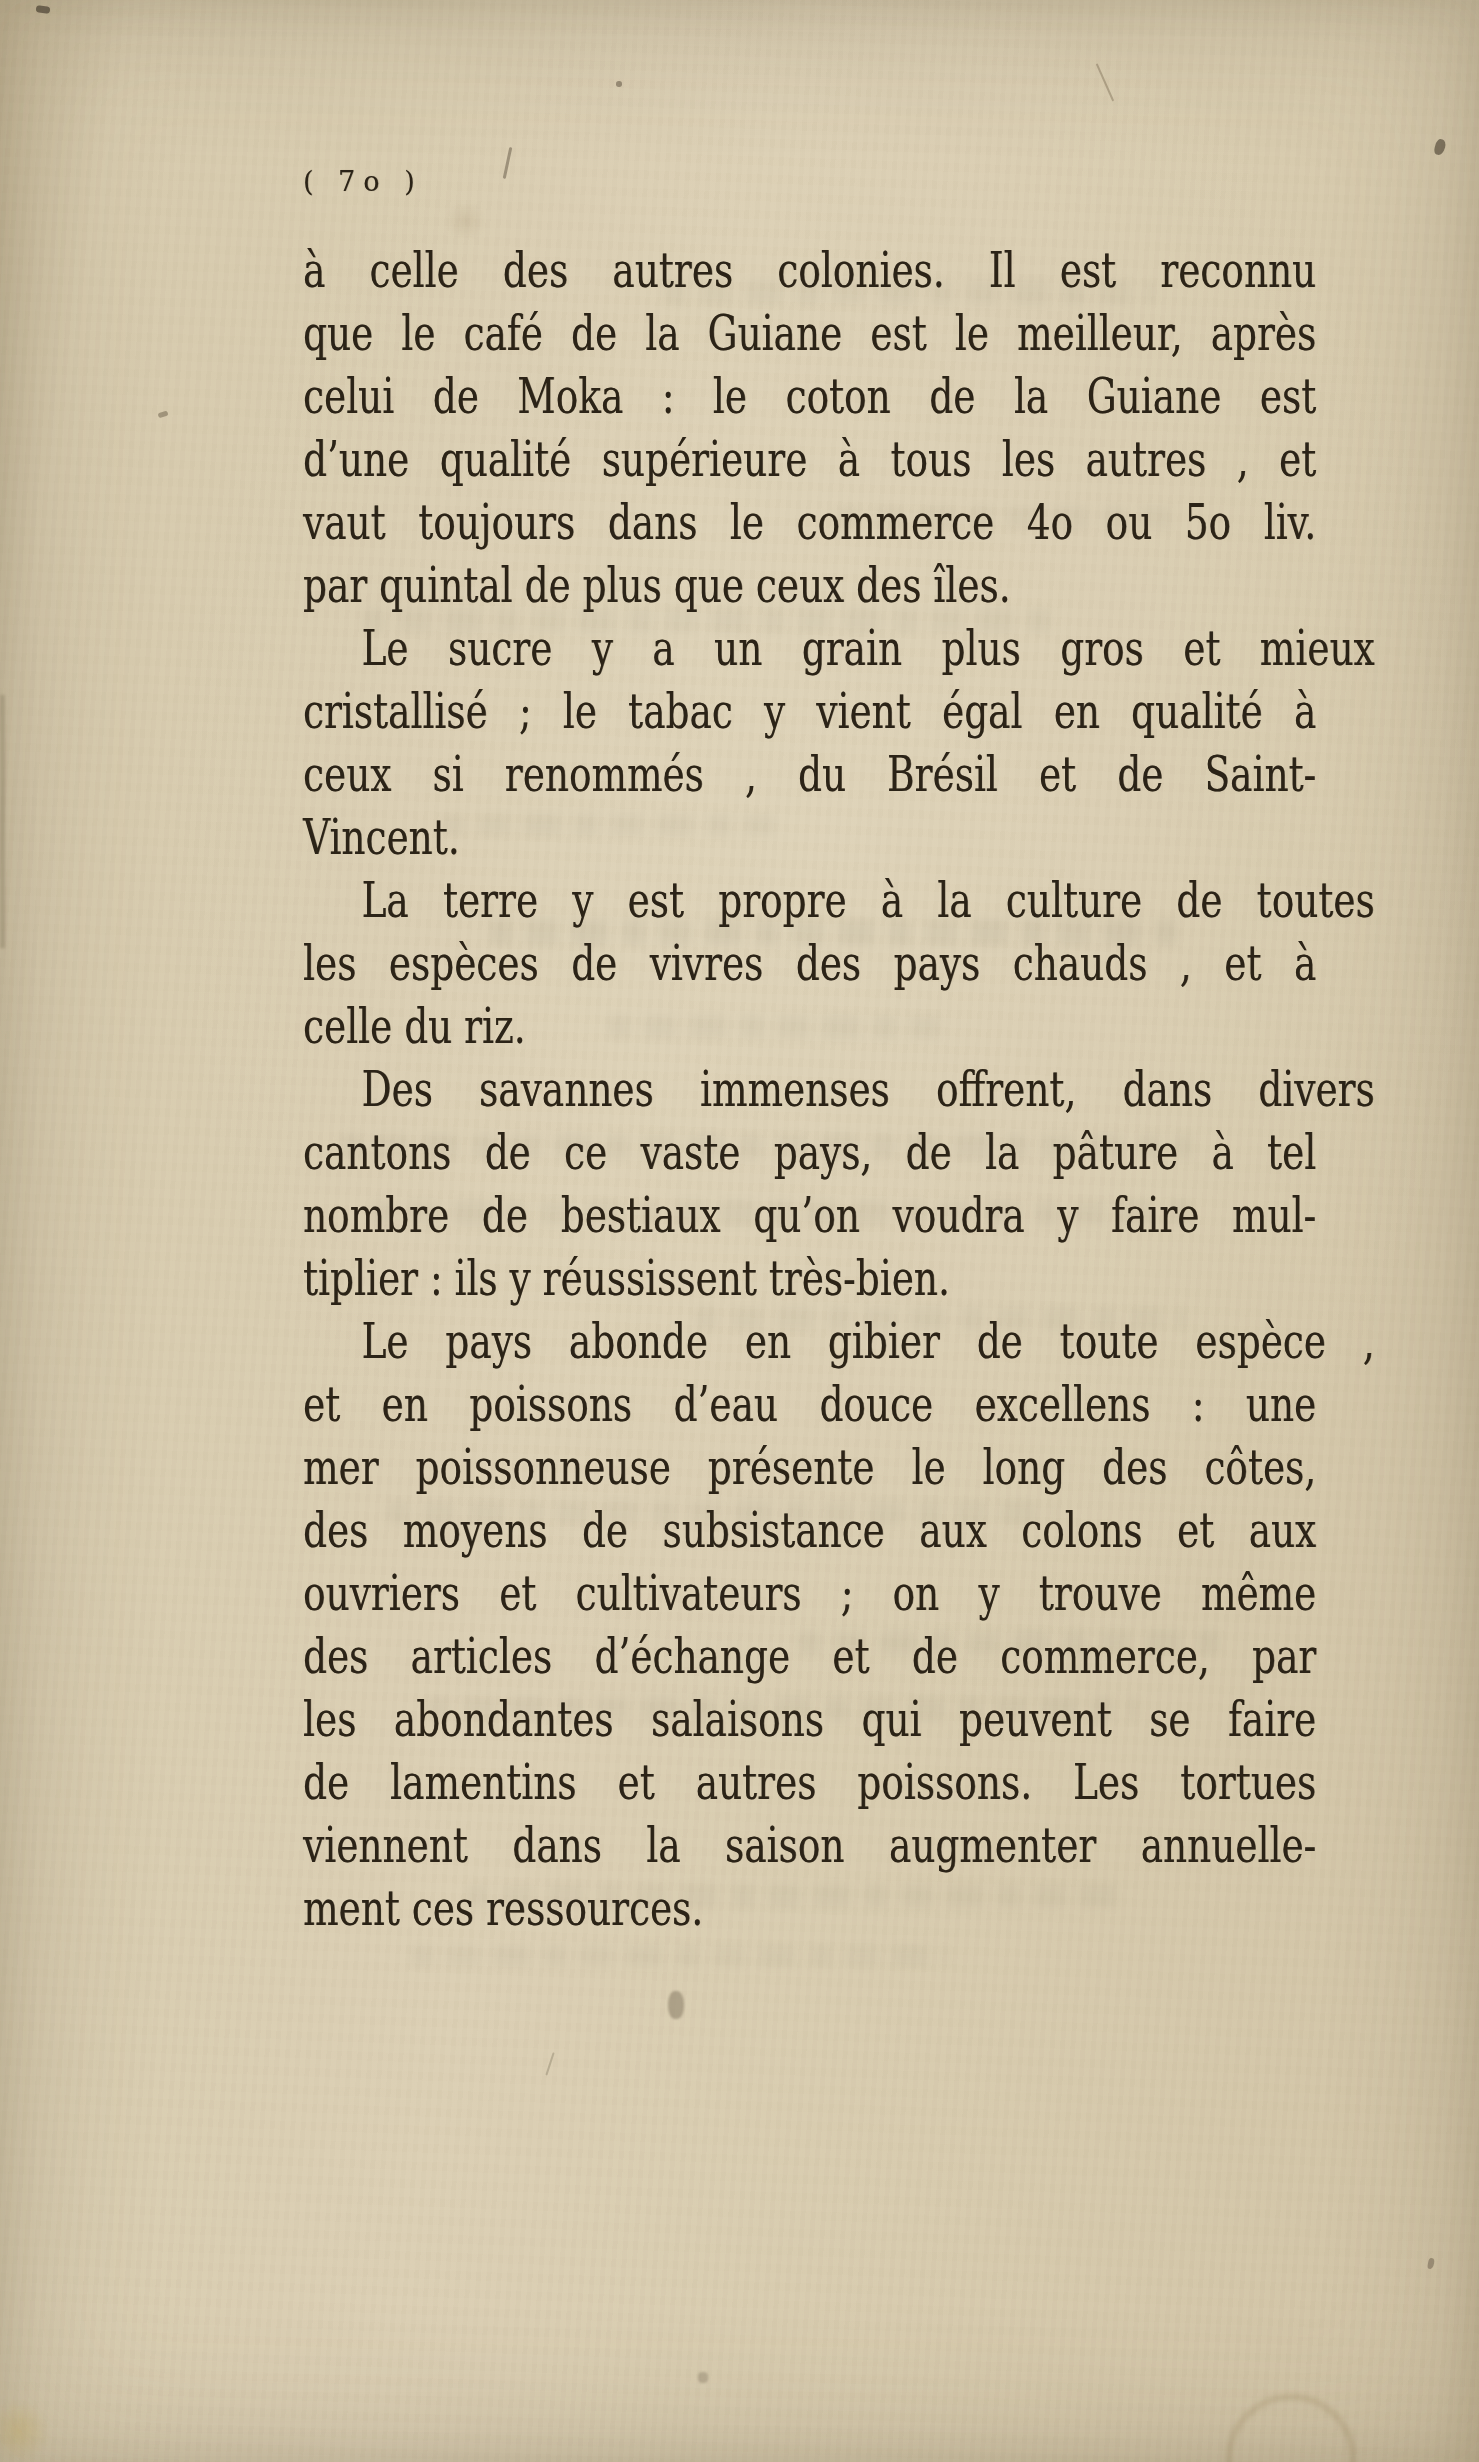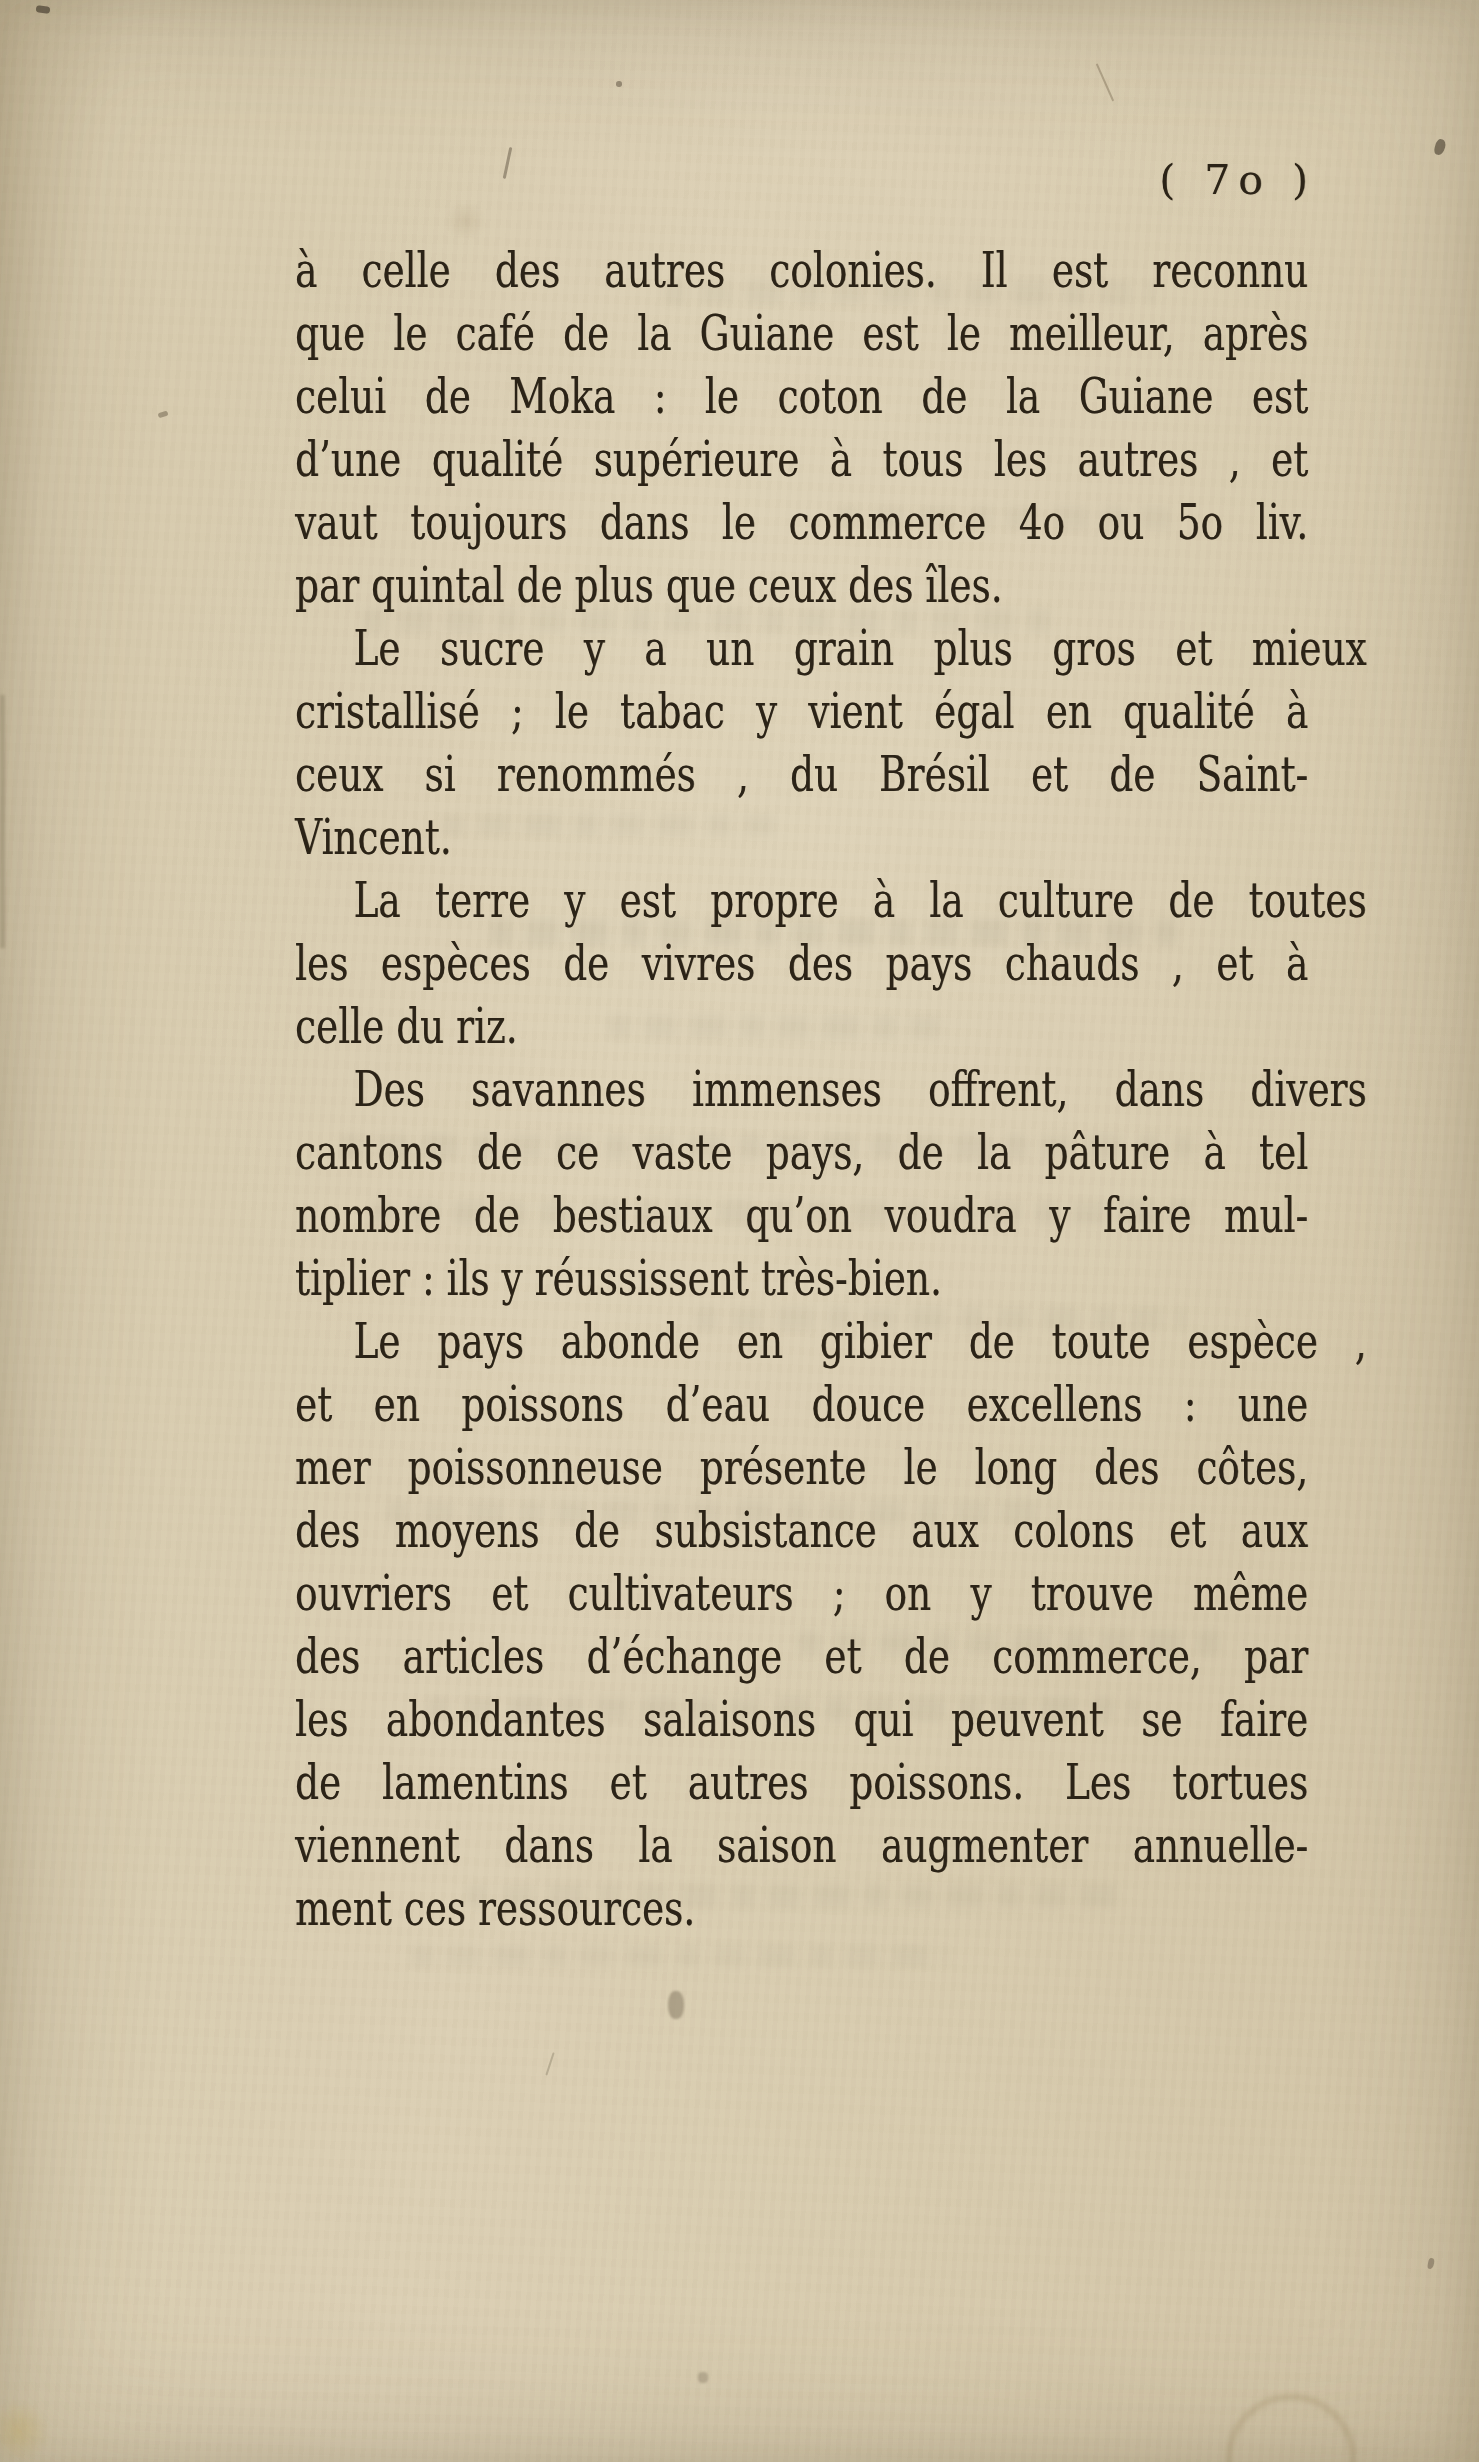--- a/index.html
+++ b/index.html
@@ -24,28 +24,28 @@
     position:absolute;inset:0;pointer-events:none;
     box-shadow:inset 0 0 134px 22px rgba(92,76,48,.20), inset 0 0 36px 4.7px rgba(92,76,48,.10);
   }
   .grain{
     position:absolute;inset:0;pointer-events:none;opacity:.5;
     background:
       repeating-linear-gradient(94deg, rgba(255,255,255,.022) 0 5.5px, rgba(0,0,0,.02) 5.5px 10.3px),
       repeating-linear-gradient(2deg, rgba(120,100,70,.018) 0 8.7px, rgba(255,255,255,.015) 8.7px 18px);
   }
   .page-number{
-    position:absolute;left:303px;top:156px;width:1013px;
-    text-align:right;
-    font-size:41px;color:var(--ink);
+    position:absolute;left:303px;top:166px;width:1013px;
+    text-align:left;
+    font-size:27px;color:var(--ink);
     letter-spacing:8px;
     text-shadow:0.4px 0.3px 0.7px rgba(43,35,23,.45);
   }
   .text-block{
-    position:absolute;left:295px;top:239px;width:1013px;
+    position:absolute;left:303px;top:239px;width:1013px;
     color:var(--ink);
   }
   .line{
     width:1299px;
     transform:scaleX(0.78);
     transform-origin:left top;
     font-size:48px;
     line-height:63px;
     height:63px;
     white-space:nowrap;

